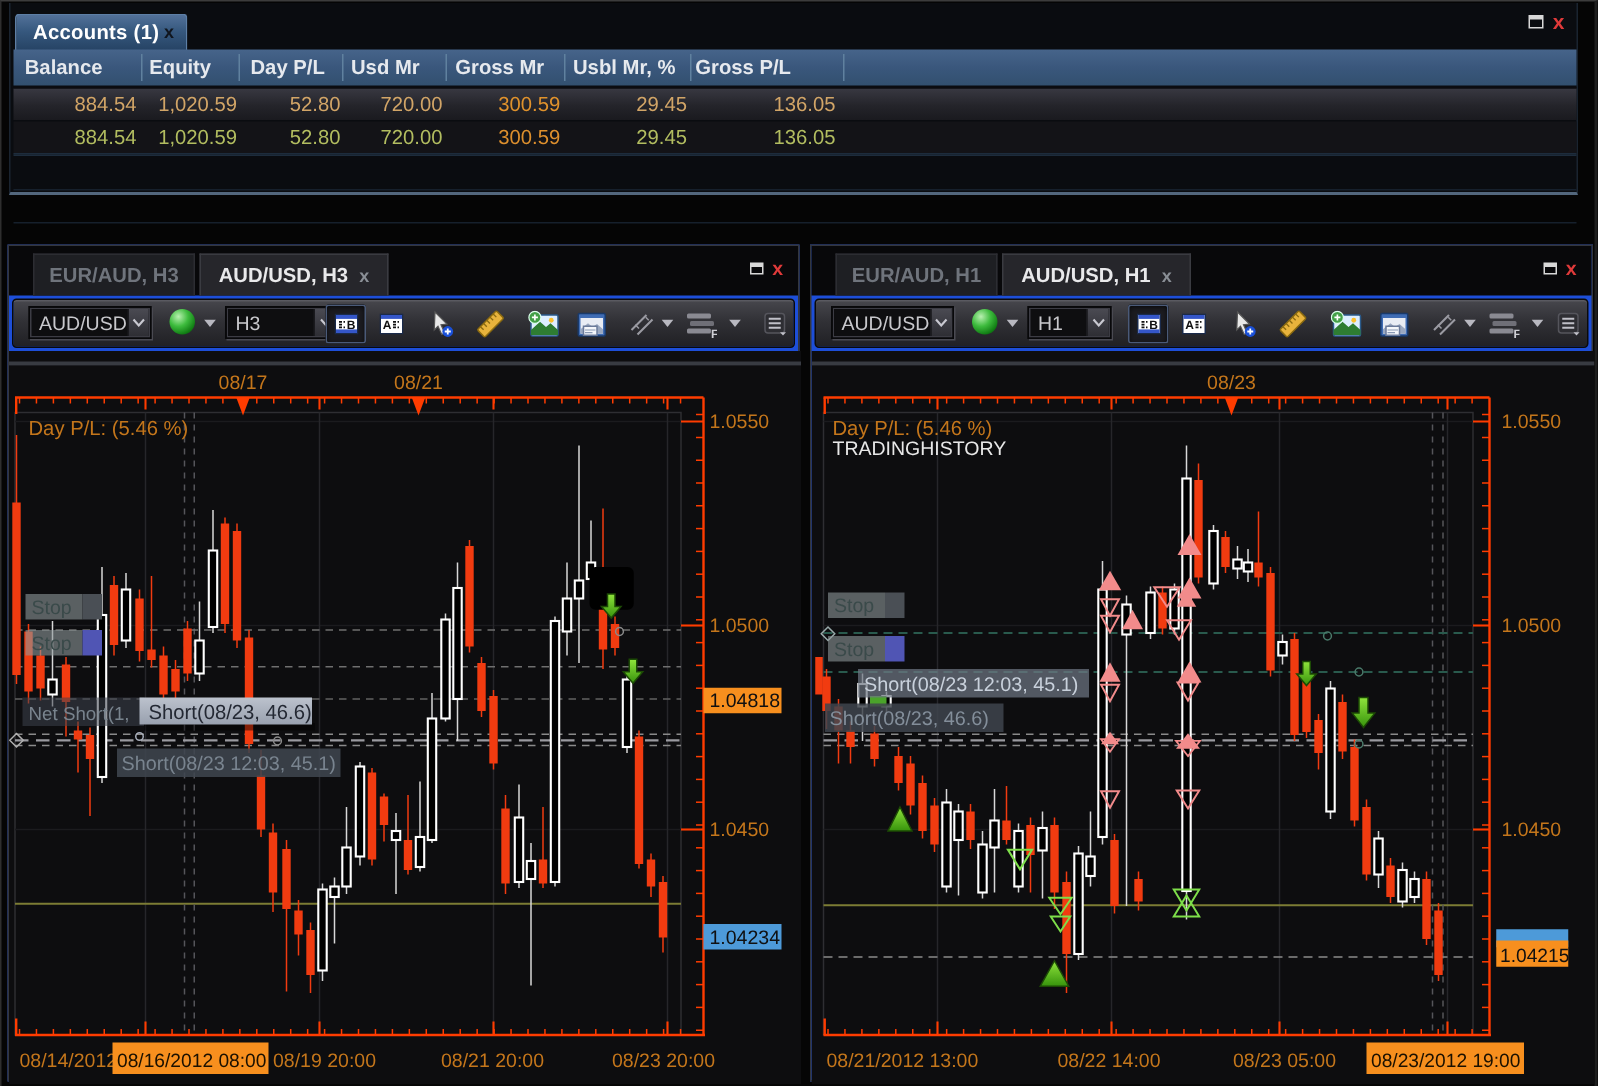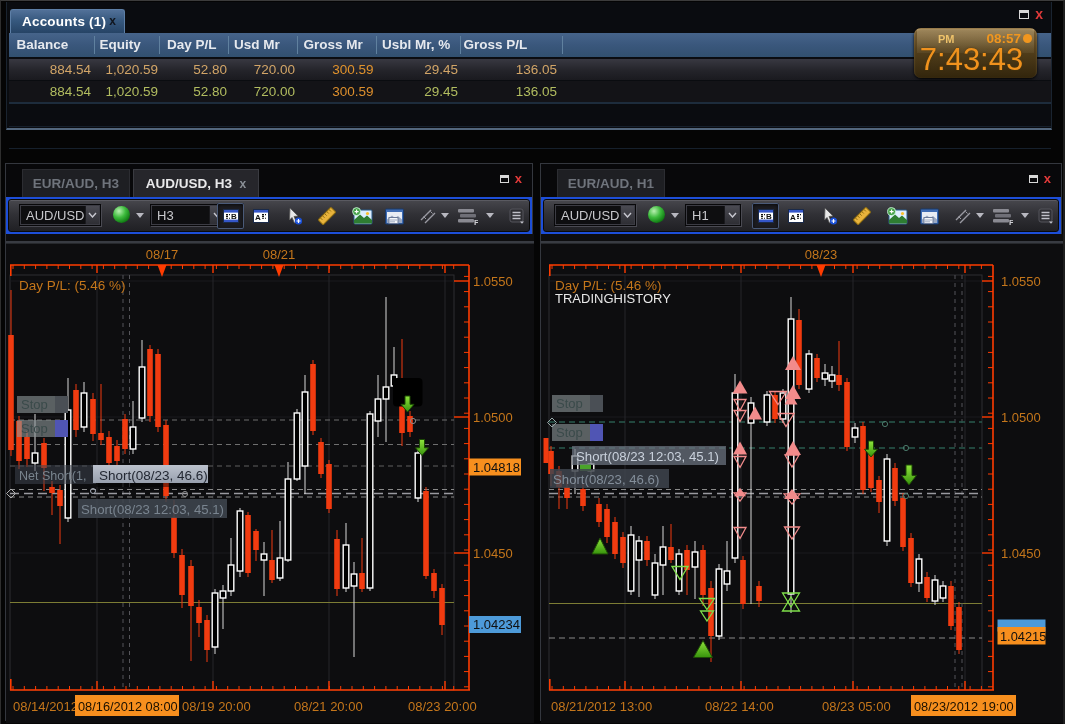--- a/index.html
+++ b/index.html
@@ -95,26 +95,20 @@
       <span style="position:absolute;right:893px;color:#b2bd60">1,020.59</span>
       <span style="position:absolute;right:824px;color:#b2bd60">52.80</span>
       <span style="position:absolute;right:756px;color:#b2bd60">720.00</span>
       <span style="position:absolute;right:677.5px;color:#dd8f2d">300.59</span>
       <span style="position:absolute;right:593px;color:#b2bd60">29.45</span>
       <span style="position:absolute;right:494px;color:#b2bd60">136.05</span>
     </div>
   <div class="aline" style="top:124px"></div>
   <div class="aline" style="top:146px"></div>
   <div id="abot"></div>
-  <div id="clock">
-    <div class="cpm">PM</div>
-      <div class="calarm">08:57</div>
-      <div class="cdot"></div>
-    <div class="ctime">7:43:43</div>
-  </div>
 </div>
 <div class="panel" style="left:5px;top:163px;width:528px;height:558px">
   <div class="ptabs">
     <div class="ptab off">EUR/AUD, H3</div>
     <div class="ptab on">AUD/USD, H3&nbsp;&nbsp;<span class="tx">x</span></div>
     <div class="wbtns">
         <span class="wrest"></span>
         <span class="wclose">x</span>
       </div>
   </div>
@@ -520,20 +514,21 @@
       <rect x="95" y="481" width="114" height="5" fill="rgba(0,0,0,0.45)"></rect>
       <rect x="92" y="464" width="115" height="18" fill="url(#ttg)"></rect>
       <text x="98" y="478.5" fill="#232833" font-size="13.5" text-anchor="start" font-weight="normal">Short(08/23, 46.6)</text>
       <rect x="77" y="498" width="149" height="19" fill="rgba(63,69,78,0.88)"></rect>
       <text x="80" y="512.5" fill="#79848f" font-size="13.2" text-anchor="start" font-weight="normal">Short(08/23 12:03, 45.1)</text>
     </svg>
 </div>
 <div class="panel" style="left:540px;top:163px;width:522px;height:558px">
   <div class="ptabs">
     <div class="ptab off">EUR/AUD, H1</div>
+    <div class="ptab on">AUD/USD, H1&nbsp;&nbsp;<span class="tx">x</span></div>
     <div class="wbtns">
         <span class="wrest"></span>
         <span class="wclose">x</span>
       </div>
   </div>
 
   <div class="tbar">
     <div class="combo" style="left:10px;width:82px">
         <span>AUD/USD</span>
         <div class="cbtn">

